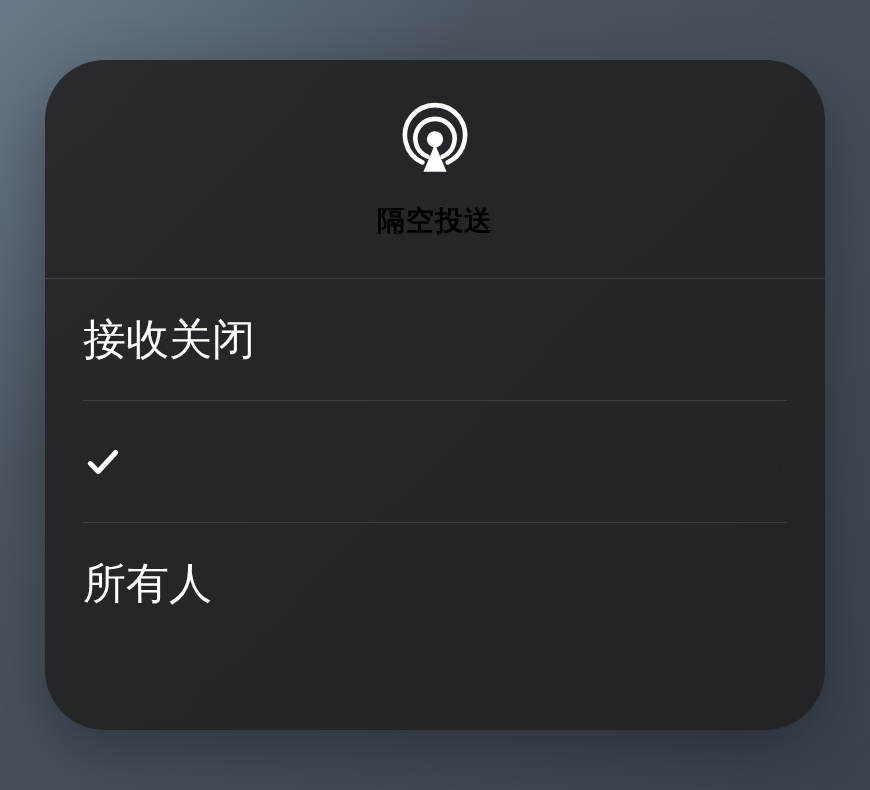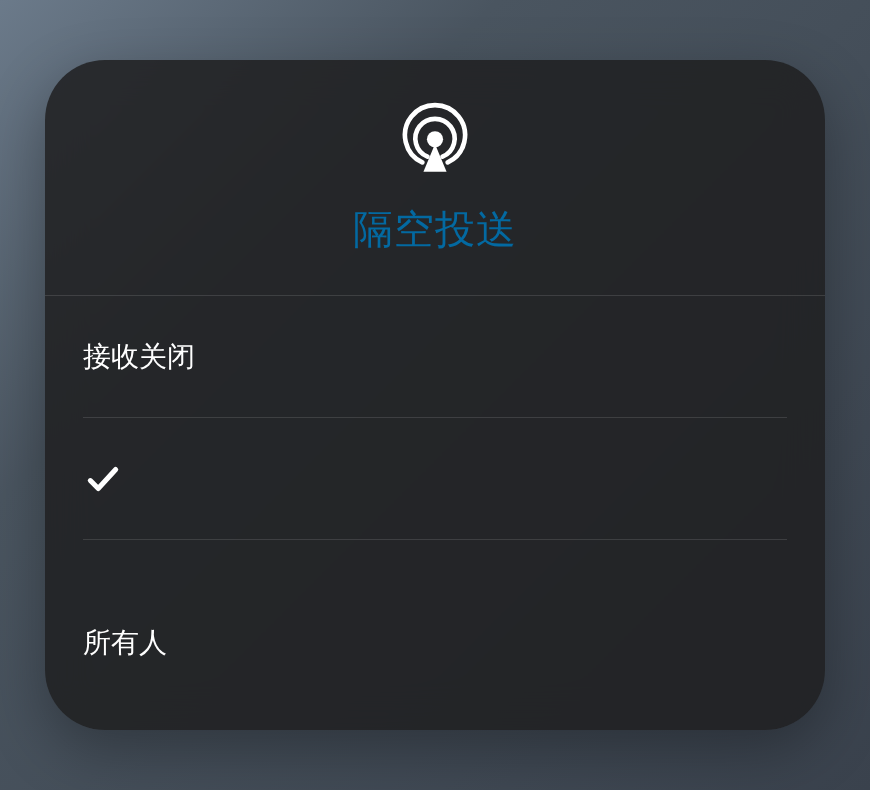--- a/index.html
+++ b/index.html
@@ -38,46 +38,45 @@
     }
     .header .icon-wrap {
       width: 74px;
       height: 74px;
       display: flex;
       align-items: center;
       justify-content: center;
       margin-bottom: 28px;
     }
     .header .title {
-      color: #0369a1;
-      font-size: 40px;
-      font-weight: 400;
+      color: #000000;
+      font-size: 28px;
+      font-weight: 700;
       letter-spacing: 1px;
     }
     .options {
       display: flex;
       flex-direction: column;
       padding: 0 38px;
       flex: 1;
     }
     .option {
       display: flex;
       align-items: center;
       justify-content: space-between;
       height: 122px;
       border-bottom: 1px solid rgba(255,255,255,0.12);
       cursor: pointer;
     }
     .option:last-child {
       border-bottom: none;
-      align-items: flex-end;
     }
     .option .label {
       color: #fff;
-      font-size: 28px;
+      font-size: 43px;
       font-weight: 400;
     }
     .option .check {
       color: #fff;
       width: 40px;
       height: 40px;
       display: none;
       align-items: center;
       justify-content: center;
     }

